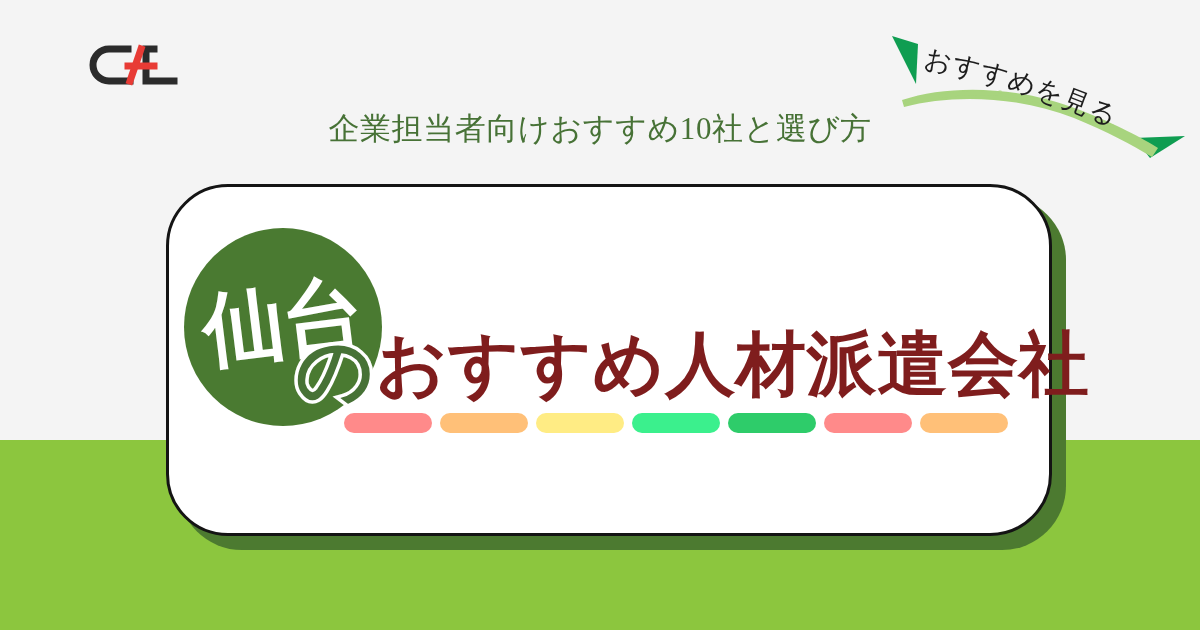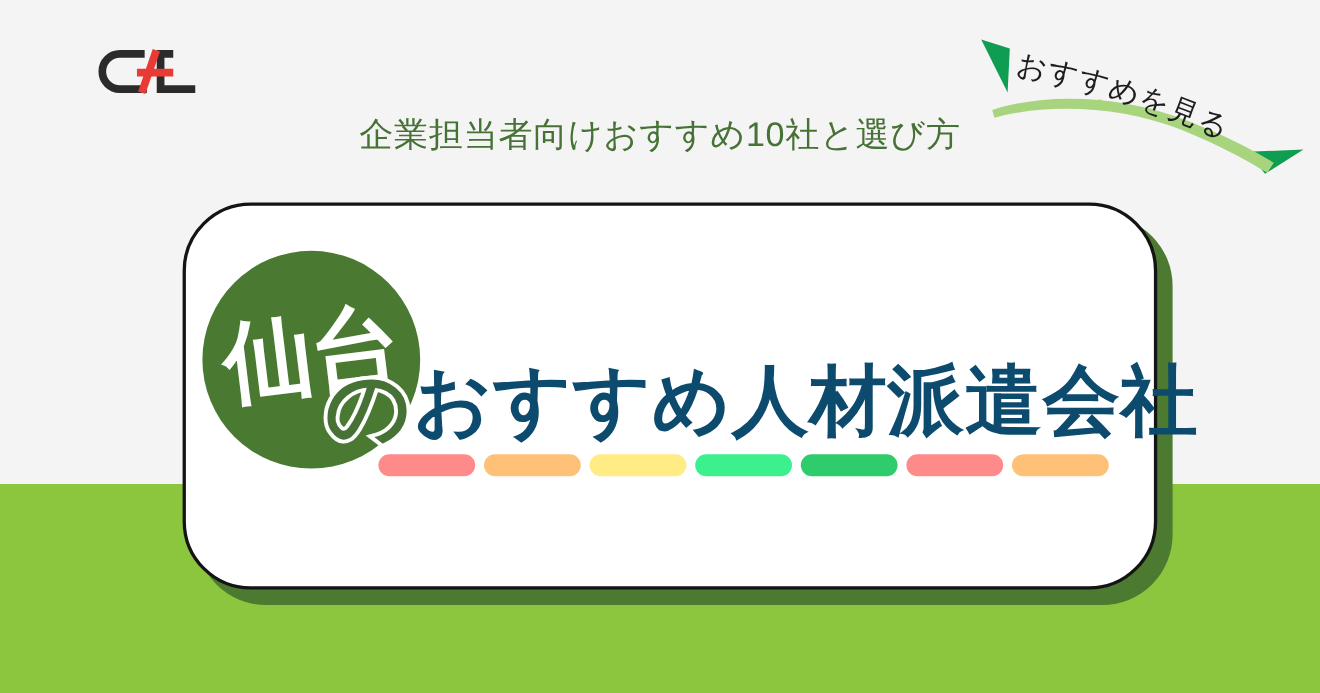--- a/index.html
+++ b/index.html
@@ -42,29 +42,30 @@
     left: 84px;
     top: 44px;
     width: 104px;
     height: 42px;
   }
 
   
   .subtitle {
     position: absolute;
     left: 0;
-    top: 101px;
+    top: 107px;
     width: 1200px;
     text-align: center;
     font-size: 31px;
     line-height: 44px;
     letter-spacing: 0.02em;
     color: #477236;
     font-weight: 500;
     white-space: nowrap;
+    font-family: Liberation Serif, serif;
   }
 
   
   .badge {
     position: absolute;
     left: 880px;
     top: 14px;
     width: 320px;
     height: 150px;
   }
@@ -212,21 +213,21 @@
   </div>
 
   <div class="card-shadow" style="background: rgb(76, 122, 48);"></div>
   <div class="card"></div>
 
   <div class="circle-badge" style="background: rgb(74, 122, 49);"></div>
   <div class="circle-label">仙台</div>
 
   <div class="heading-row">
     <span class="heading-no" style="color: rgb(71, 114, 54);">の</span>
-    <span class="heading-main" style="color: #0c4a6e;">おすすめ人材派遣会社</span>
+    <span class="heading-main" style="color: #7f1d1d;">おすすめ人材派遣会社</span>
   </div>
 
   <div class="pills">
     <div class="pill" style="background: rgb(255, 138, 138);"></div>
     <div class="pill" style="background: rgb(255, 192, 120);"></div>
     <div class="pill" style="background: rgb(255, 236, 132);"></div>
     <div class="pill" style="background: rgb(59, 240, 141);"></div>
     <div class="pill" style="background: rgb(46, 204, 106);"></div>
     <div class="pill" style="background: rgb(255, 138, 138);"></div>
     <div class="pill" style="background: rgb(255, 192, 120);"></div>

